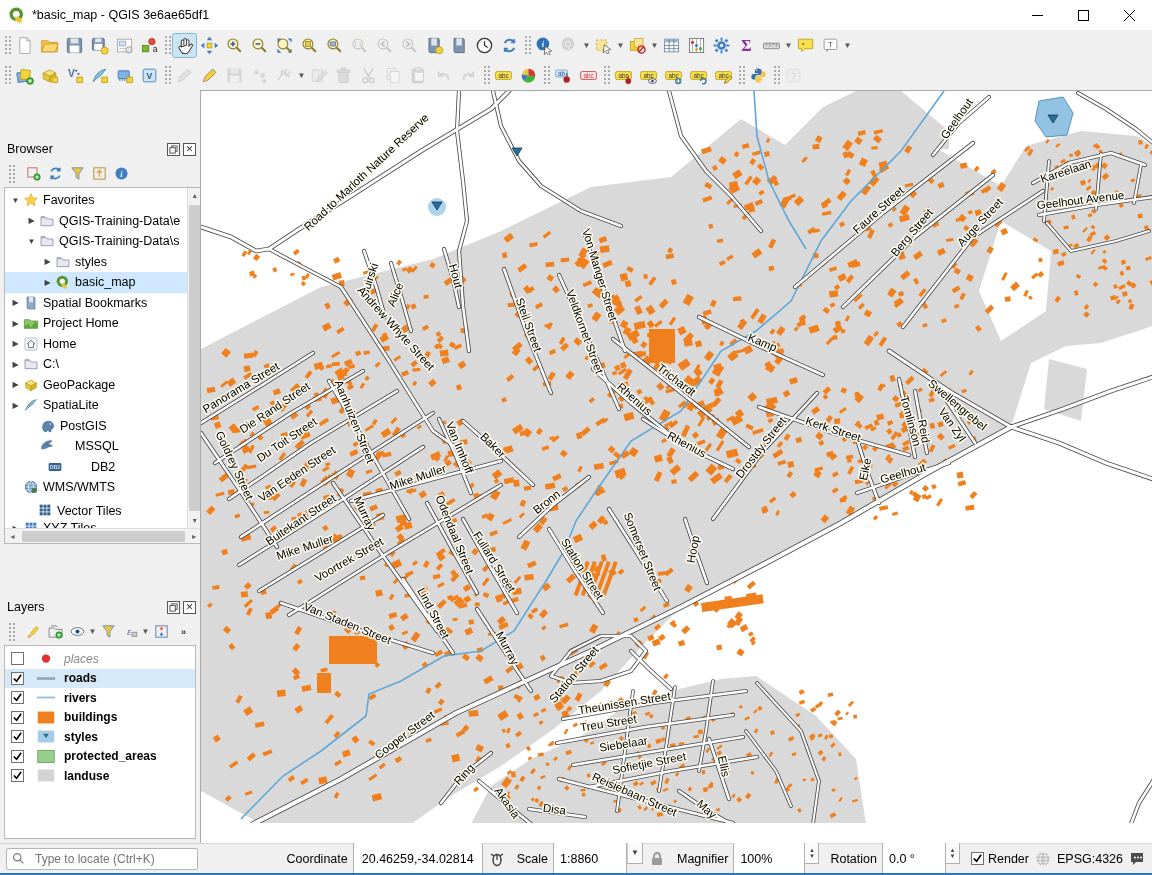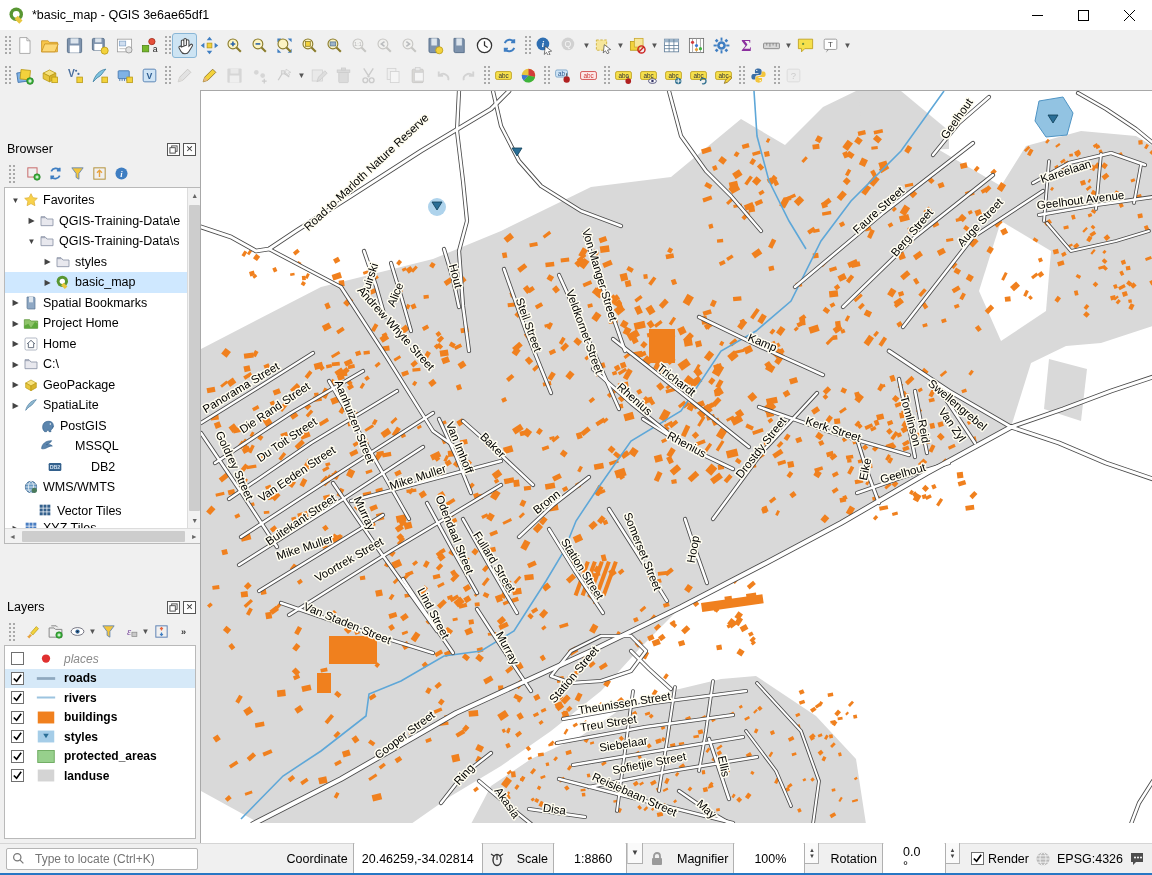--- a/index.html
+++ b/index.html
@@ -61,21 +61,21 @@
   .lname{font-weight:bold;}
   .lname.muted{color:#8a8a8a;font-style:italic;font-weight:normal;}
   .lname.und{}
   
   .map{flex:1;position:relative;background:#fff;border-left:1px solid #a8a8a8;border-top:1px solid #a8a8a8;overflow:hidden;}
   .map svg{display:block;}
   
   .statusbar{height:30px;flex:none;display:flex;align-items:center;background:#f0f0f0;border-top:1px solid #d5d5d5;font-size:12.5px;padding:0 6px;gap:5px;color:#000;}
   .locator{width:192px;height:22px;border:1px solid #b5b5b5;border-radius:2px;background:#fff;display:flex;align-items:center;padding:0 5px;gap:8px;flex:none;}
   .locator input{border:none;outline:none;font-size:12px;color:#888;width:150px;font-family:"Liberation Sans",sans-serif;background:transparent;}
-  .sv{height:34px;border:1px solid #b0b0b0;border-radius:2px;background:#fff;display:flex;align-items:center;padding:0 20px;font-size:12.5px;}
+  .sv{height:34px;border:1px solid #b0b0b0;border-radius:2px;background:#fff;display:flex;align-items:center;padding:0 6px;font-size:12.5px;}
   .spin{display:flex;flex-direction:column;width:14px;height:22px;border:1px solid #b0b0b0;border-left:none;font-size:6px;color:#444;align-items:center;justify-content:center;background:#fafafa;}
   .combo-dd{width:16px;height:22px;border:1px solid #b0b0b0;border-left:1px solid #d0d0d0;background:#fafafa;display:flex;align-items:center;justify-content:center;font-size:8px;color:#444;}
   .slabel{margin-left:6px;}
   .sicon{width:18px;height:18px;display:flex;align-items:center;justify-content:center;}
   .sicon svg{width:16px;height:16px;}
   .rendercb{display:flex;align-items:center;gap:4px;margin-left:6px;}
 </style>
 </head>
 <body>
 

